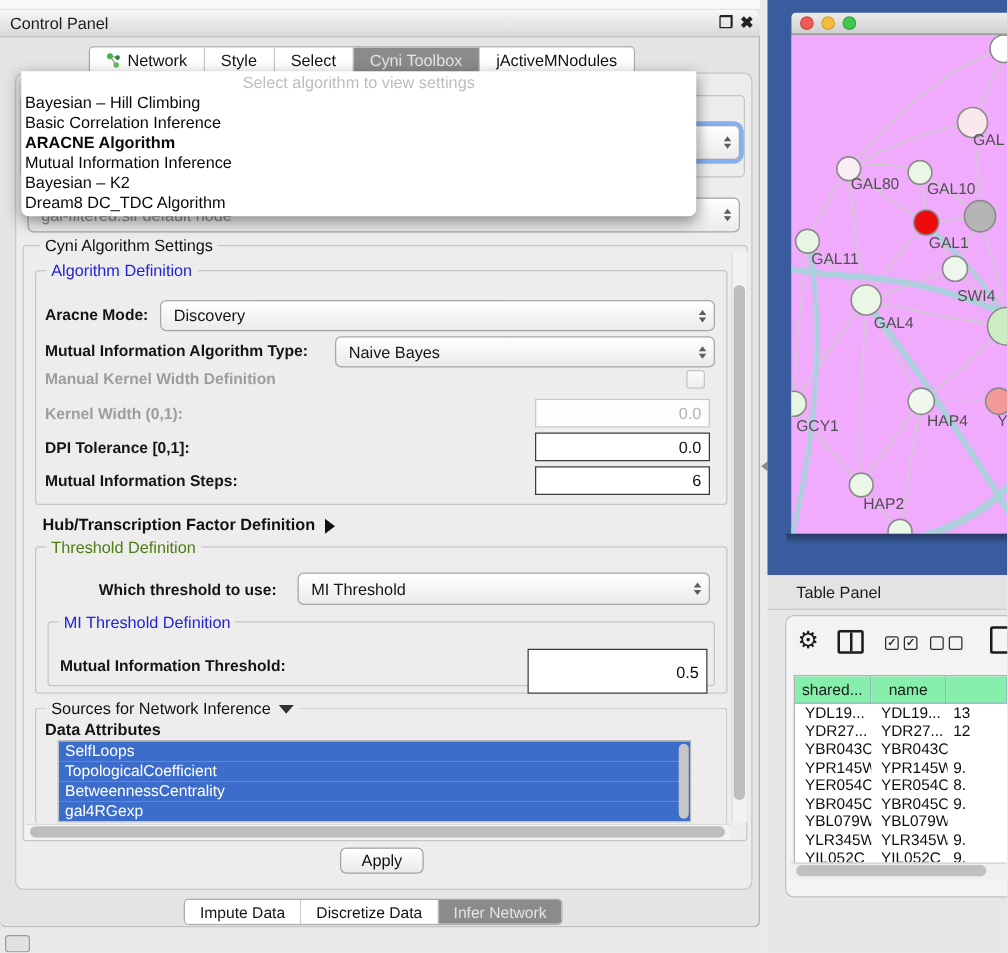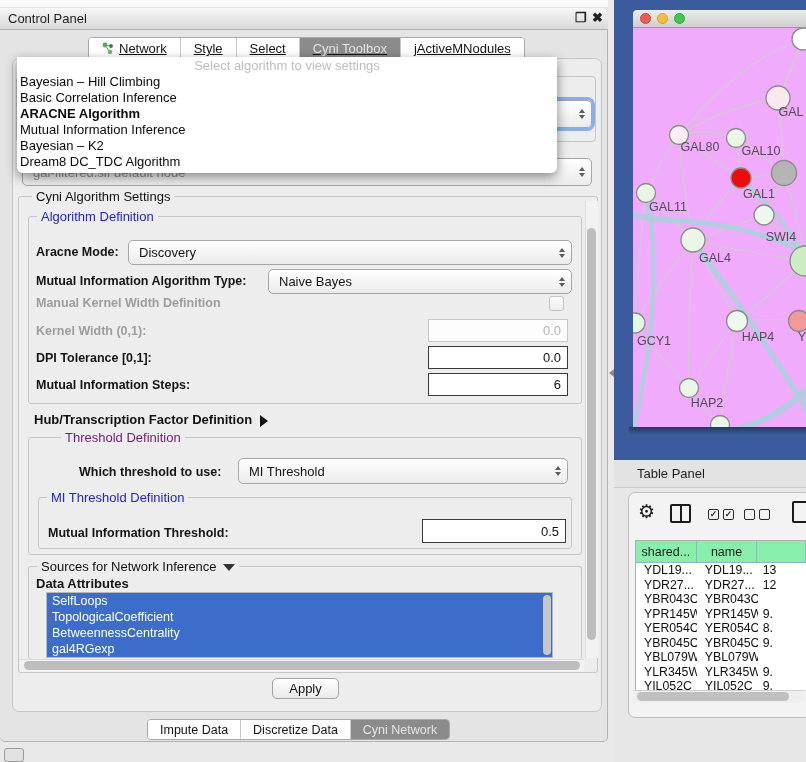--- a/index.html
+++ b/index.html
@@ -16,36 +16,36 @@
                  background:linear-gradient(#f7f7f7,#d9d9d9); border-bottom:1px solid #b0b0b0;
                  border-radius:0 5px 0 0; }
   .cp-title { left:8px; top:11px; font-size:13px; color:#1c1c1c; }
   .win-btn { top:10px; font-size:13px; font-weight:bold; color:#222; cursor:default; }
   .btn-float { left:575px; }
   .btn-close { left:592px; }
 
   
   .seg-tabs { display:flex; background:#ffffff; border:1px solid #a9a9a9; border-radius:4px;
               overflow:hidden; height:23px; }
-  .tabs-top { left:88px; top:37px;text-decoration:underline; }
+  .tabs-top { left:71px; top:37px; }
   .tabs-bottom { left:147px; top:719px; height:21px; }
   .seg-tab { display:flex; align-items:center; gap:5px; padding:0 13px; font-size:13px;
              border-right:1px solid #c9c9c9; white-space:nowrap; background:#fff; color:#141414; }
   .seg-tab:last-child { border-right:none; }
   .seg-tab.selected { background:#8b8b8b; color:#e4e4e4; }
   .tabs-bottom .seg-tab { font-size:12.5px; padding:0 12px;justify-content:flex-end; }
 
   
   .cp-content { left:12px; top:58px; width:590px; height:654px; background:#ededed;
                 border:1px solid #c6c6c6; border-radius:7px; }
 
   .group { border:1px solid #c6c6c6; border-radius:3px; }
   .glabel { position:absolute; top:-8px; font-size:13px; background:#ededed; padding:0 4px; white-space:nowrap; }
   .glabel.blue { color:#2222d6; }
-  .glabel.green { color:#701a75;margin-left:24px; }
+  .glabel.green { color:#4d7c0f; }
 
   .inference-group { left:16px; top:76px; width:580px; height:66px; border:1px solid #c4c4c4; border-radius:4px; }
 
   .combo { background:linear-gradient(#ffffff,#ebebeb); border:1px solid #a6a6a6; border-radius:5px;
            font-size:13px; display:flex; align-items:center; padding-left:10px; color:#141414; }
   .combo .stepper { margin-left:auto; width:18px; display:flex; flex-direction:column; align-items:center;
                     justify-content:center; gap:2px; }
   .combo .stepper i { width:0; height:0; border-left:3.5px solid transparent; border-right:3.5px solid transparent; }
   .combo .stepper i.up { border-bottom:4.5px solid #5c5c5c; }
   .combo .stepper i.dn { border-top:4.5px solid #5c5c5c; }
@@ -239,21 +239,21 @@
     <span>MI Threshold</span>
     <span class="stepper">
         <i class="up"></i>
         <i class="dn"></i>
       </span>
   </div>
   <div class="abs group" style="left:38px;top:497px;width:534px;height:52px;">
     <span class="glabel blue" style="left:8px;">MI Threshold Definition</span>
   </div>
   <div class="abs flabel" style="left:48px;top:526px;">Mutual Information Threshold:</div>
-  <div class="nfield" style="left:422px;top:519px;width:144px;height:24px;">0.5</div>
+  <div class="nfield" style="left:422px;top:519px;width:144px;height:36px;">0.5</div>
 
   <div class="abs group" style="left:28px;top:566px;width:554px;height:93px;border-bottom:none;">
     <span class="glabel" style="left:8px;font-size:13px;">
       <span>Sources for Network Inference</span><span class="caret-down"></span>
     </span>
   </div>
   <div class="abs flabel" style="left:36px;top:576px;font-size:13px;">Data Attributes</div>
   <div class="abs attr-list" id="attr-list">
       <div class="attr-item">SelfLoops</div>
       <div class="attr-item">TopologicalCoefficient</div>
@@ -270,21 +270,21 @@
   <div class="abs apply-btn">Apply</div>
 
   <div class="abs seg-tabs tabs-bottom" id="tabs-bottom">
       <div class="seg-tab">
         <span>Impute Data</span>
       </div>
       <div class="seg-tab">
         <span>Discretize Data</span>
       </div>
       <div class="seg-tab selected">
-        <span>Cyni Network</span>
+        <span>Infer Network</span>
       </div>
     </div>
 
   <div class="abs dd-overlay">
     <div class="dd-hint">Select algorithm to view settings</div>
     <div id="dd-items">
         <div class="dd-item">Bayesian – Hill Climbing</div>
         <div class="dd-item">Basic Correlation Inference</div>
         <div class="dd-item bold">ARACNE Algorithm</div>
         <div class="dd-item">Mutual Information Inference</div>

